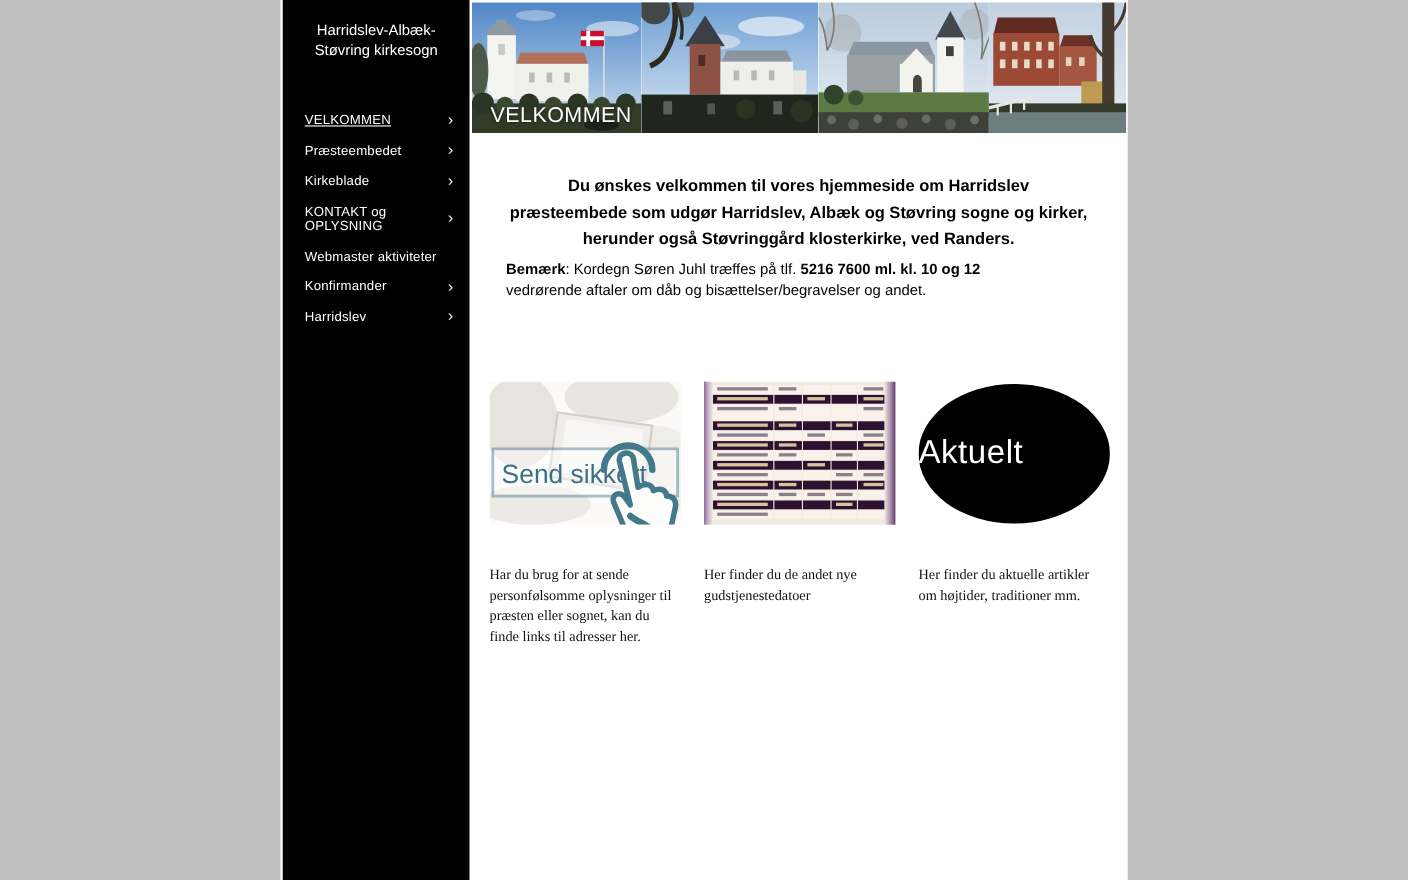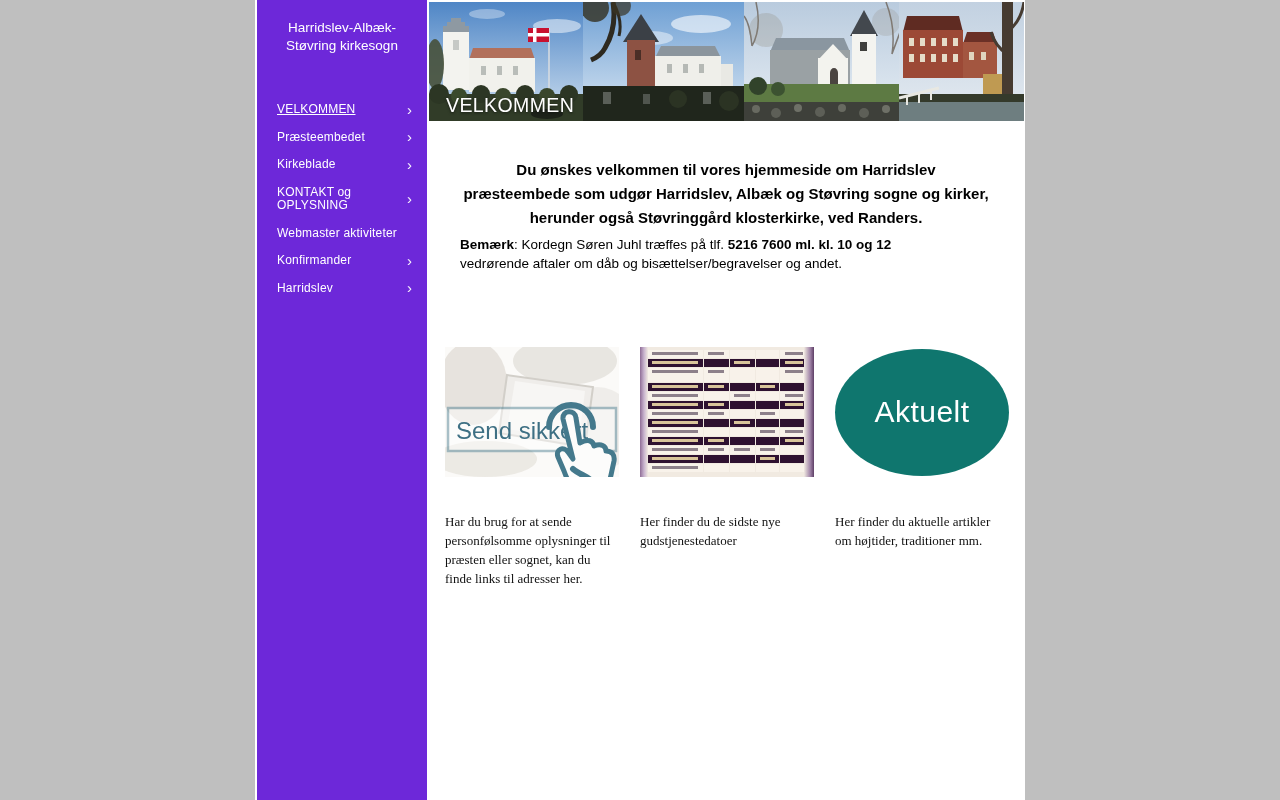--- a/index.html
+++ b/index.html
@@ -3,21 +3,21 @@
 <meta charset="utf-8">
 <style>
   * { margin:0; padding:0; box-sizing:border-box; }
   html,body { width:1280px; height:800px; overflow:hidden; }
   body { background:#bfbfbf; font-family:"Liberation Sans", sans-serif; position:relative; }
 
   .site { position:absolute; left:255px; top:0; width:770px; height:800px;
           background:#ffffff; display:flex; padding-left:2px; }
 
   
-  .sidebar { width:170px; flex-shrink:0; background:#6d28d9; color:#fff; height:100%; }
+  .sidebar { width:170px; flex-shrink:0; background:#000000; color:#fff; height:100%; }
   .sidebar-title { text-align:center; font-size:13.5px; line-height:18px;
                    padding:19px 10px 0 10px; font-weight:400; }
   .menu { margin-top:41px; }
   .menu-item { display:flex; align-items:center; justify-content:space-between;
                padding:7px 15px 7px 20px; font-size:12px; line-height:13.5px;
                cursor:pointer; color:#fff; }
   .menu-item .label { letter-spacing:.2px; }
   .menu-item.current .label { text-decoration:underline; }
   .chevron { font-size:15px; line-height:10px; opacity:.95; margin-left:6px; flex-shrink:0; }
   .chevron::after { content:"›"; }
@@ -53,22 +53,22 @@
   .sch-row.dark .sch-cell { background:#2e1130; }
   .sch-row.light .sch-cell { background:#f8f2ea; }
   .sch-cell { position:relative; }
   .sch-cell.mark::before { content:""; display:block; width:64%; height:3px; margin:2px auto 0 auto; }
   .sch-row.dark .sch-cell.mark::before { background:#d8c49a; }
   .sch-row.light .sch-cell.mark::before { background:#6a5a6a; opacity:.75; }
   .sch-cell:first-child.mark::before { width:84%; margin-left:4px; }
 
   
   .card-aktuelt { display:flex; align-items:center; justify-content:center; background:#fff; }
-  .ellipse { width:174px; height:127px; background:#0f766e; border-radius:50%;
-             display:flex; align-items:center; justify-content:center; }
+  .ellipse { width:174px; height:127px; background:#000000; border-radius:50%;
+             display:flex; align-items:center; }
   .ellipse span { color:#ffffff; font-size:30px; letter-spacing:.5px; }
 
   .captions { display:flex; margin:35px 14px 0 18px;
               font-family:"Liberation Serif", serif; font-size:13px; line-height:19px; color:#111; }
   .caption-col { width:174px; margin-right:21px; flex-shrink:0; }
   .caption-col:last-child { margin-right:0; }
   .caption-col p { max-width:172px; }
   .caption-col:nth-child(2) p { max-width:152px; }
   .caption-col:nth-child(3) p { max-width:178px; }
 </style>
@@ -384,21 +384,21 @@
           <span>Aktuelt</span>
         </div>
       </div>
     </div>
 
     <div class="captions">
       <div class="caption-col">
         <p>Har du brug for at sende personfølsomme oplysninger til præsten eller sognet, kan du finde links til adresser her.</p>
       </div>
       <div class="caption-col">
-        <p>Her finder du de sidste nye gudstjenestedatoer</p>
+        <p>Her finder du de andet nye gudstjenestedatoer</p>
       </div>
       <div class="caption-col">
         <p>Her finder du aktuelle artikler om højtider, traditioner mm.</p>
       </div>
     </div>
 
   </div>
 </div>
 
 </body></html>

